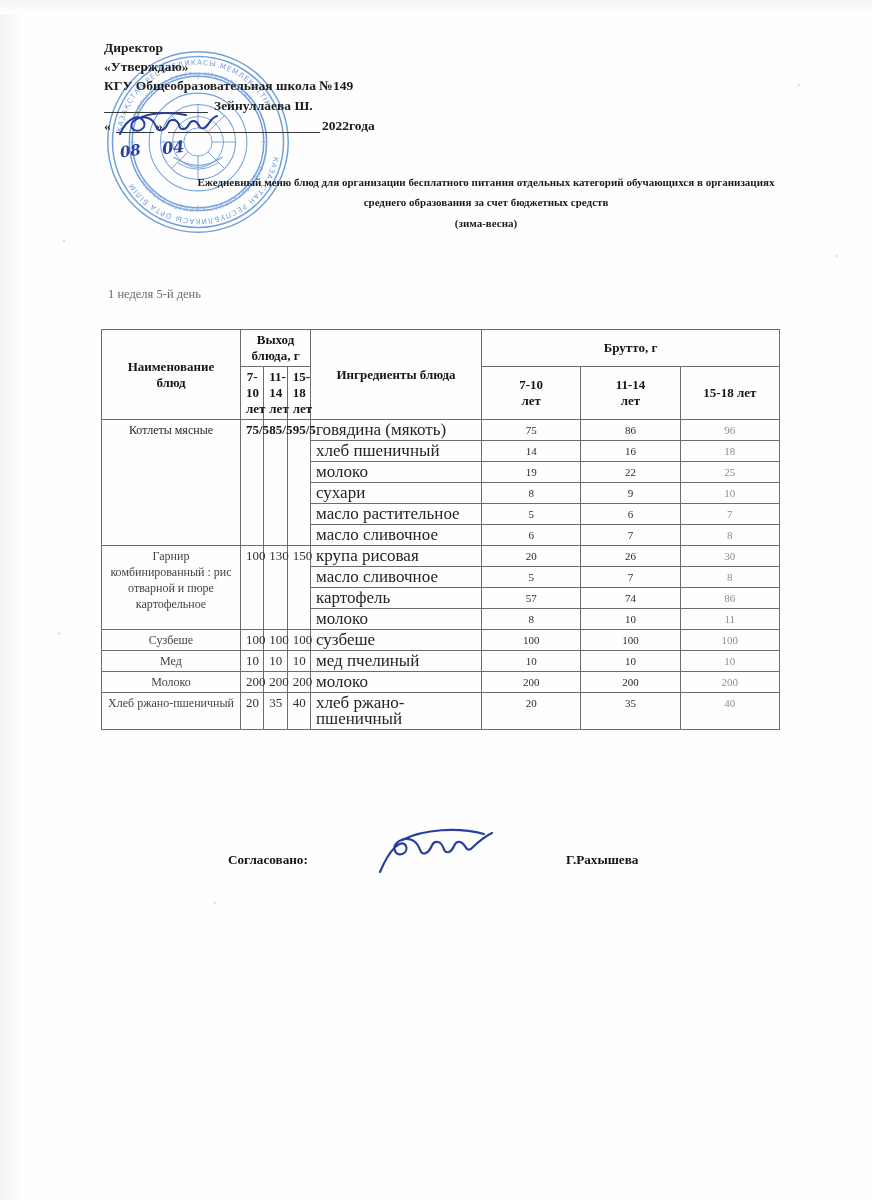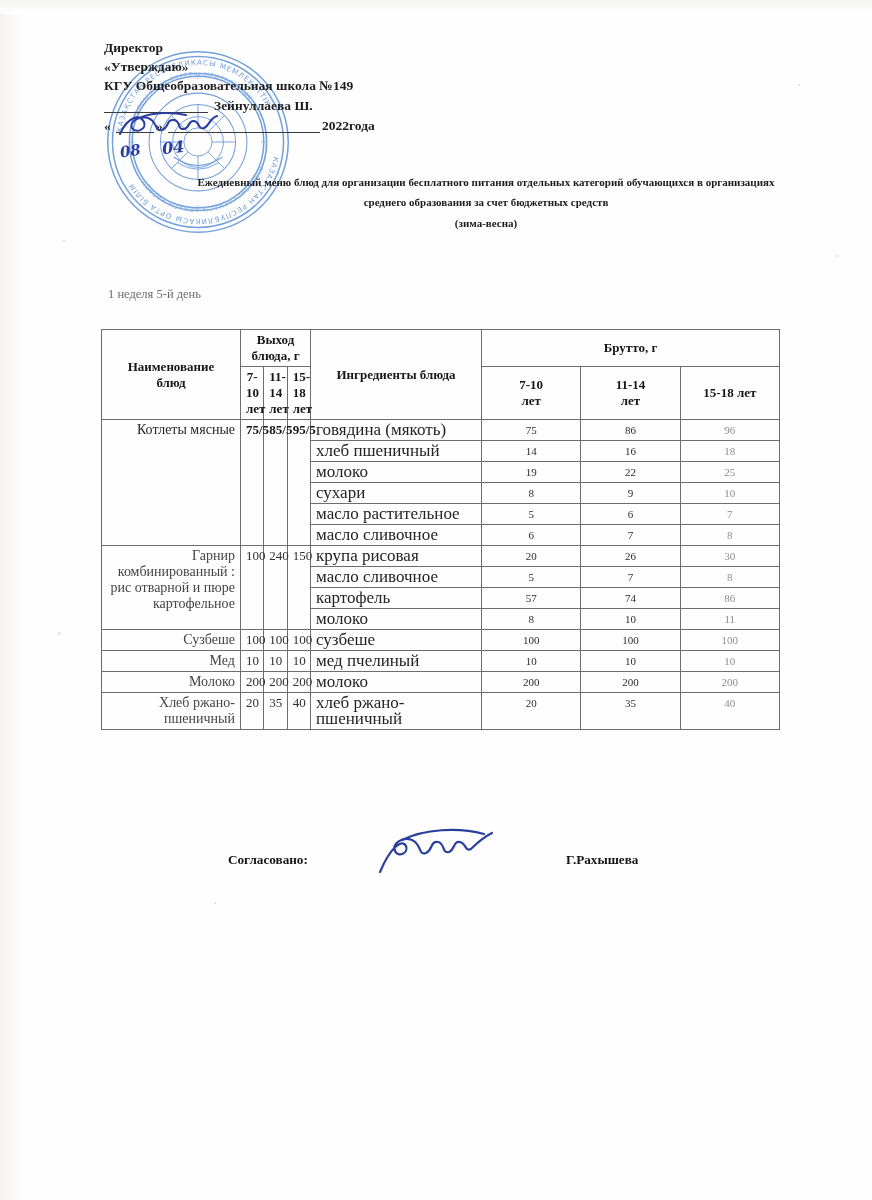--- a/index.html
+++ b/index.html
@@ -170,24 +170,24 @@
     font-size: 13px;
     vertical-align: middle;
   }
   th.c-name   { width: 128px; }
   th.c-out    { width: 59px; }
   th.c-ingr   { width: 160px; }
   th.c-gross  { width: 58px; }
   th.c-gross-last { width: 80px; }
 
   td.dish {
-    font-size: 14px;
+    font-size: 12px;
     color: #444;
     line-height: 17px;
-    text-align: right;
+    text-align: center;
   }
   td.dish.first-dish { color: #262626; }
   td.num {
     text-align: center;
     font-size: 13px;
     color: #303030;
   }
   td.num.bold { font-weight: bold; color: #141414; }
   td.ingr {
     text-align: left;
@@ -424,21 +424,21 @@
           </tr>
           <tr>
             <td class="ingr">масло сливочное</td>
             <td class="gross">6</td>
             <td class="gross">7</td>
             <td class="gross faded">8</td>
           </tr>
           <tr>
             <td class="dish" rowspan="4">Гарнир комбинированный : рис отварной и пюре картофельное</td>
             <td class="num" rowspan="4">100</td>
-            <td class="num" rowspan="4">240</td>
+            <td class="num" rowspan="4">130</td>
             <td class="num" rowspan="4">150</td>
             <td class="ingr">крупа рисовая</td>
             <td class="gross">20</td>
             <td class="gross">26</td>
             <td class="gross faded">30</td>
           </tr>
           <tr>
             <td class="ingr">масло сливочное</td>
             <td class="gross">5</td>
             <td class="gross">7</td>

